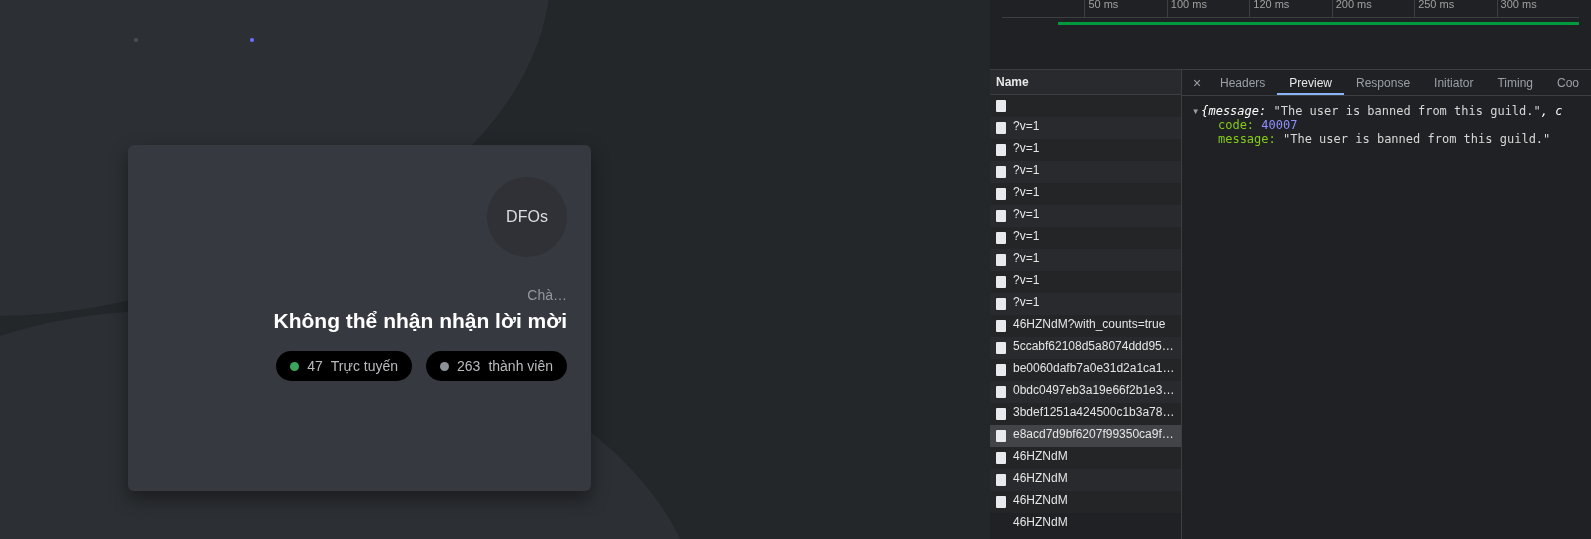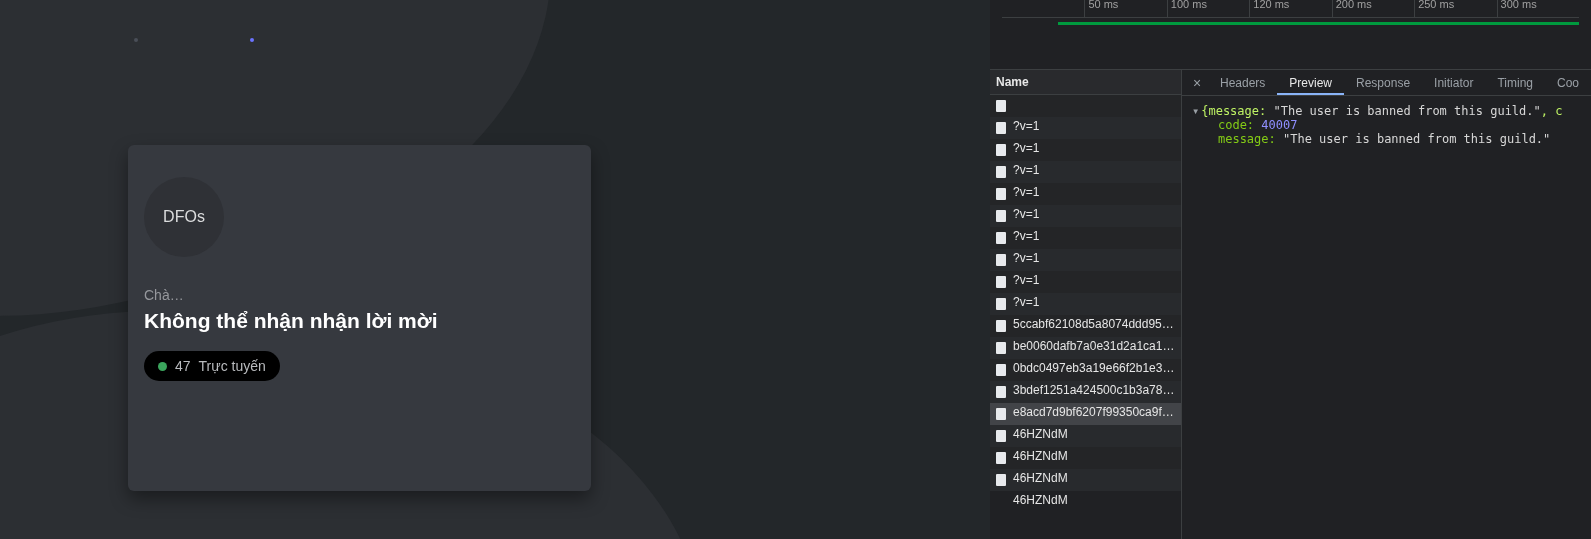--- a/index.html
+++ b/index.html
@@ -12,21 +12,21 @@
   .wave-bg .blob { position: absolute; border-radius: 45%; background: #2c2f33; }
   .blob.b1 { width: 900px; height: 600px; top: -300px; left: -350px; transform: rotate(-12deg); }
   .blob.b2 { width: 900px; height: 600px; top: 320px; left: -200px; transform: rotate(8deg); }
   .star { position: absolute; width: 4px; height: 4px; border-radius: 50%; }
   .star.s1 { top: 38px; left: 134px; background: #4a4e58; }
   .star.s2 { top: 38px; left: 250px; background: #6b73ff; }
 
   .invite-card {
     position: absolute; top: 145px; left: 128px; width: 463px; height: 346px;
     background: #36393f; border-radius: 6px; box-shadow: 0 8px 18px rgba(0,0,0,.4);
-    display: flex; flex-direction: column; align-items: flex-start; padding: 28px 16px 24px;
+    display: flex; flex-direction: column; align-items: flex-end; padding: 28px 24px 24px;
   }
   .guild-icon {
     width: 80px; height: 80px; border-radius: 50%; background: #2f3136;
     display: flex; align-items: center; justify-content: center;
     color: #dcddde; font-size: 16px; font-weight: 500; margin-top: 4px;
   }
   .greeting { margin-top: 30px; color: #96989d; font-size: 14px; }
   .title { margin-top: 6px; color: #ffffff; font-size: 21px; font-weight: 600; }
   .stats { display: flex; gap: 14px; margin-top: 18px; }
   .pill {
@@ -63,21 +63,21 @@
 
   .detail { flex: 1; display: flex; flex-direction: column; min-width: 0; }
   .tabs { height: 26px; display: flex; align-items: center; gap: 0; border-bottom: 1px solid #3c3f41; padding-left: 4px; }
   .tabs .close { width: 22px; text-align: center; color: #9aa0a6; cursor: pointer; font-size: 14px; }
   .tab { padding: 0 12px; height: 100%; line-height: 26px; color: #9aa0a6; cursor: pointer; font-size: 12px; }
   .tab.active { color: #e8e8e8; box-shadow: inset 0 -2px 0 #8ab4f8; }
   .preview-body { flex: 1; padding: 8px 10px; font-family: Consolas, monospace; font-size: 12px; color: #d7d7d7; overflow: hidden; }
   .line { white-space: nowrap; }
   .indent1 { padding-left: 26px; }
   .arrow { color:#9aa0a6; margin-right:2px; }
-  .brace, .comma, .colon { color:#bef264; }
+  .brace, .comma, .colon { color:#ffffff;font-style:italic; }
   .key { color:#84cc16; }
   .num { color:#8f8fff; }
   .str { color:#d7d7d7; }
 </style>
 </head>
 <body>
 
 <div class="discord-pane">
   <div class="wave-bg">
     <div class="blob b1"></div>
@@ -90,20 +90,25 @@
     <div class="guild-icon">
       <span>DFOs</span>
     </div>
     <div class="greeting">Chà…</div>
     <div class="title">Không thể nhận nhận lời mời</div>
     <div class="stats">
       <div class="pill">
         <span class="dot online"></span>
         <span>47</span>
         <span>Trực tuyến</span>
+      </div>
+      <div class="pill">
+        <span class="dot members"></span>
+        <span>263</span>
+        <span>thành viên</span>
       </div>
     </div>
   </div>
 </div>
 
 <div class="devtools">
   <div class="timeline">
     <div class="timeline-ruler" id="timeline-ruler">
         <div class="tick" style="left: 14.2857%;">50 ms</div>
         <div class="tick" style="left: 28.5714%;">100 ms</div>
@@ -152,20 +157,24 @@
           <div class="nl-row">
             <div class="doc-glyph"></div>
             <div class="txt">?v=1</div>
           </div>
           <div class="nl-row">
             <div class="doc-glyph"></div>
             <div class="txt">?v=1</div>
           </div>
           <div class="nl-row">
             <div class="doc-glyph"></div>
+            <div class="txt">46HZNdM?with_counts=true</div>
+          </div>
+          <div class="nl-row">
+            <div class="doc-glyph"></div>
             <div class="txt">5ccabf62108d5a8074ddd95af…</div>
           </div>
           <div class="nl-row">
             <div class="doc-glyph"></div>
             <div class="txt">be0060dafb7a0e31d2a1ca17c…</div>
           </div>
           <div class="nl-row">
             <div class="doc-glyph"></div>
             <div class="txt">0bdc0497eb3a19e66f2b1e3d5…</div>
           </div>

